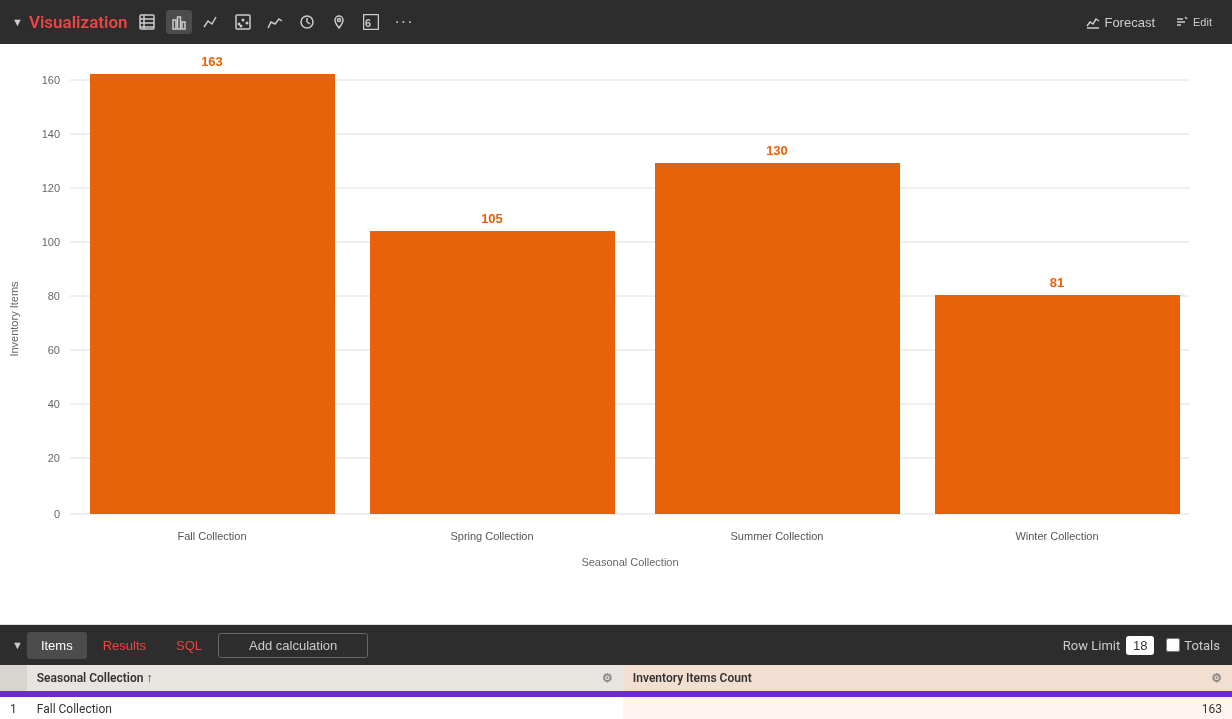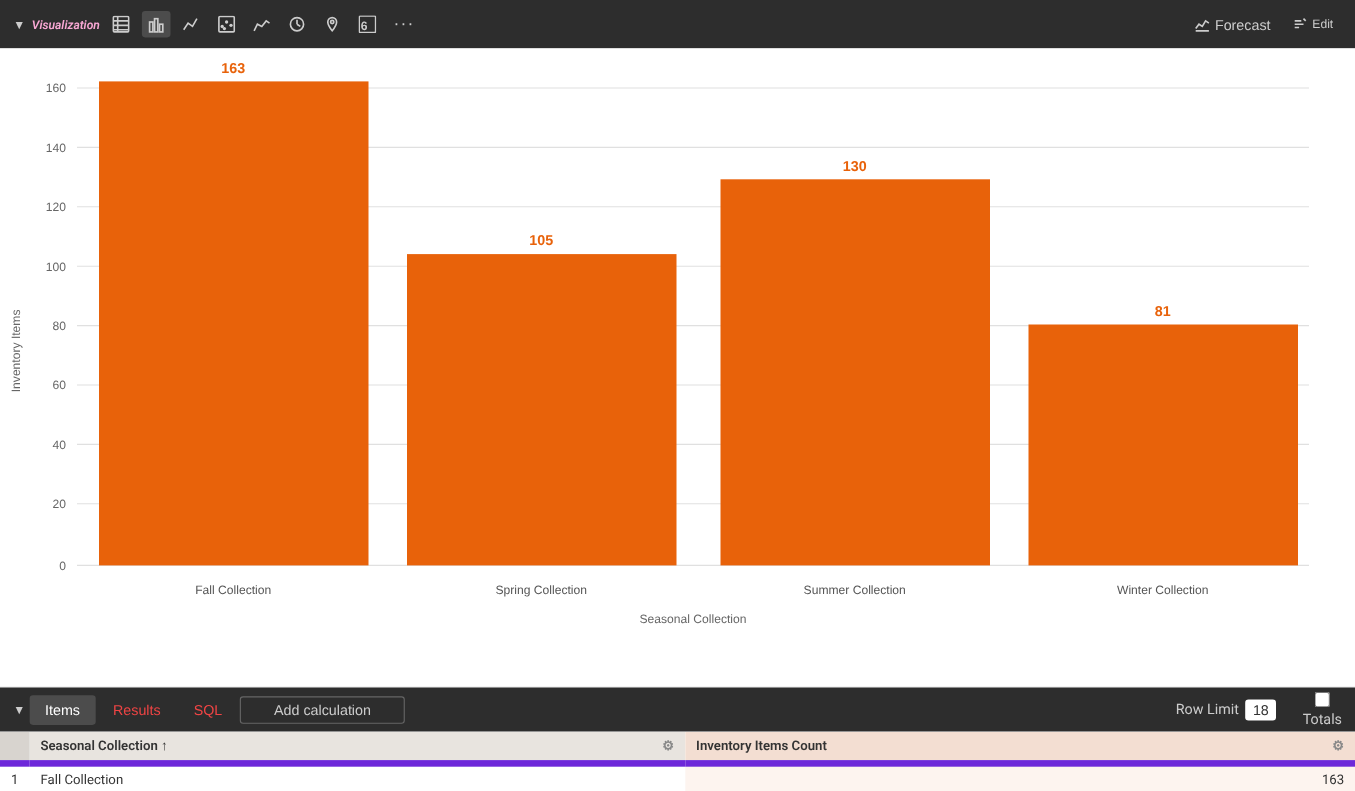--- a/index.html
+++ b/index.html
@@ -16,27 +16,26 @@
       color: #fff;
       gap: 8px;
     }
     .toolbar-left {
       display: flex;
       align-items: center;
       gap: 6px;
       flex: 1;
     }
     .toolbar-title {
-      font-size: 11px;
+      font-size: 17px;
       font-weight: 600;
-      color: #f9a8d4;
-      display: flex;
-      align-items: center;
-      gap: 4px;
-      font-style: italic;
+      color: #ef4444;
+      display: flex;
+      align-items: center;
+      gap: 4px;
     }
     .toolbar-icon-btn {
       background: none;
       border: none;
       color: #ccc;
       cursor: pointer;
       padding: 4px 5px;
       border-radius: 3px;
       font-size: 13px;
       display: flex;
@@ -336,21 +335,21 @@
     <span style="color:#ccc;font-size:11px;cursor:pointer;margin-right:2px;">▼</span>
     <button class="bottom-tab active">Items</button>
     <button class="bottom-tab">Results</button>
     <button class="bottom-tab">SQL</button>
     <button class="add-calc-btn">Add calculation</button>
 
     <div class="row-limit-area">
       <span>Row Limit</span>
       <input class="row-limit-input" type="text" value="18" style="">
     </div>
-    <div class="totals-area" style="margin-left:22px;flex-direction:column;">
+    <div class="totals-area" style="margin-left:10px;">
       <input type="checkbox" class="totals-checkbox" style="">
       <span>Totals</span>
     </div>
   </div>
 
   <table class="data-table">
     <thead>
       <tr>
         <th style="width:20px;background:#d8d4cf;"></th>
         <th>

